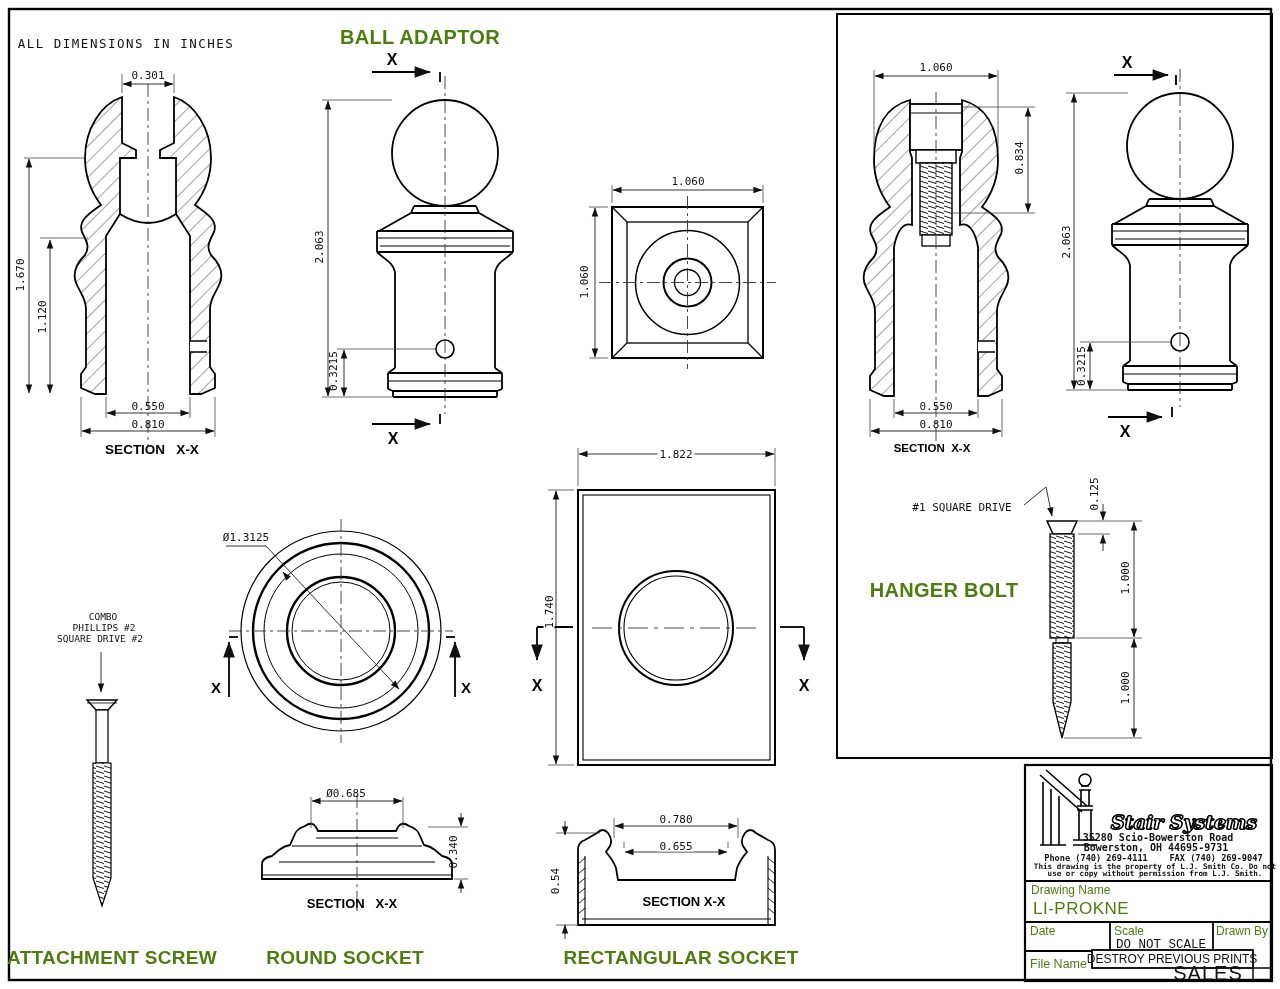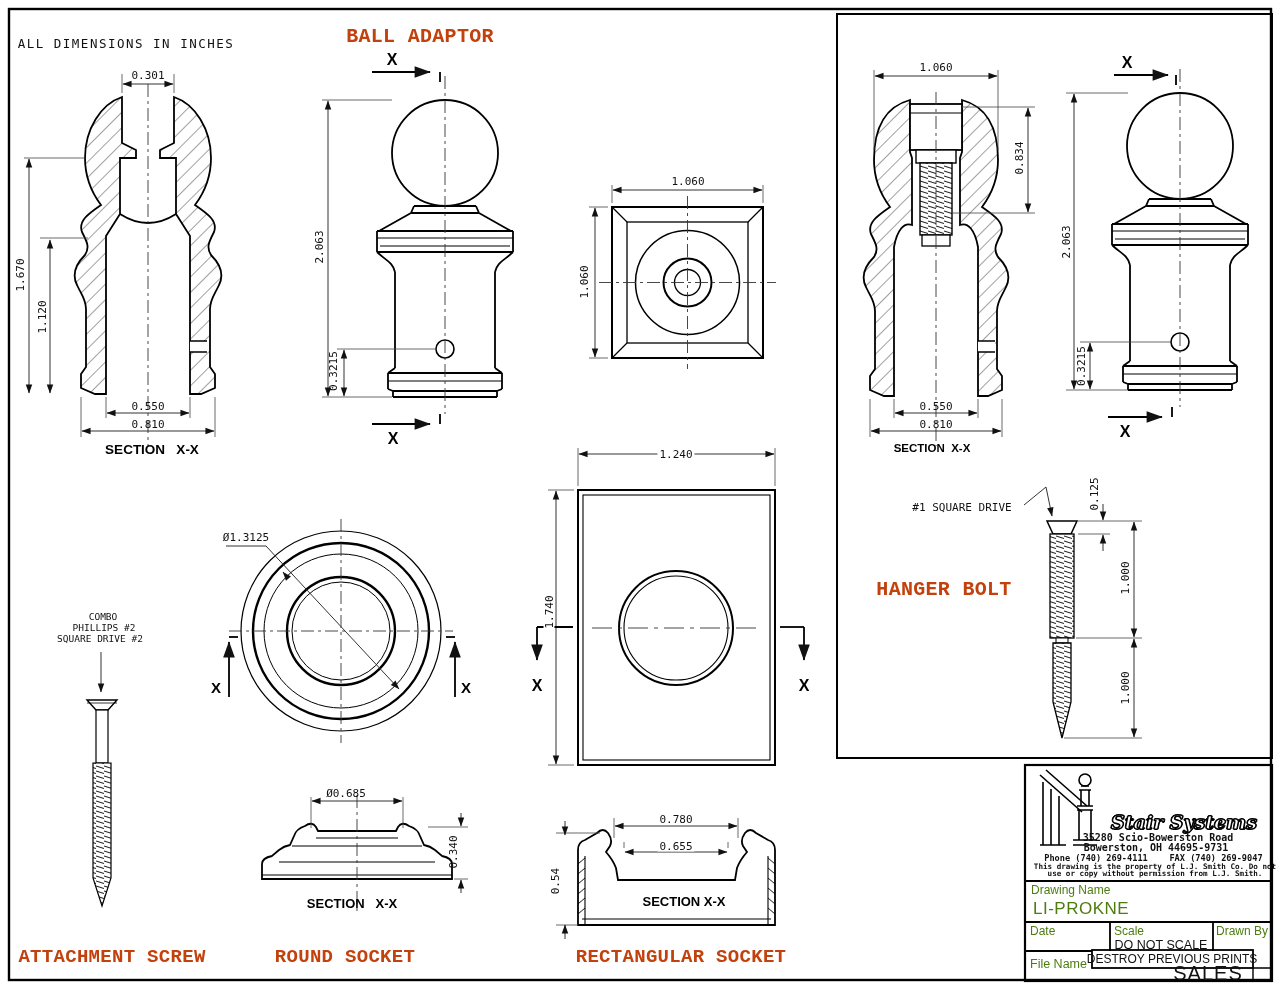--- a/index.html
+++ b/index.html
@@ -3,21 +3,21 @@
 <meta charset="utf-8">
 <style>
   html,body{margin:0;padding:0;background:#e8e8e8;}
   #sheet{position:relative;width:1280px;height:989px;background:#fff;overflow:hidden;
          font-family:"Liberation Sans",sans-serif;}
   svg{position:absolute;left:0;top:0;}
   .t{position:absolute;transform:translate(-50%,-50%);font-family:"DejaVu Sans Mono",monospace;
      font-size:11px;color:#111;white-space:pre;line-height:1;}
   .tv{transform:translate(-50%,-50%) rotate(-90deg);}
   .bg{background:#fff;padding:0 2px;}
-  .heading{font-family:Liberation Mono, monospace;font-weight:700;font-size:20px;color:#c2410c;letter-spacing:.3px;}
+  .heading{font-family:Liberation Sans, sans-serif;font-weight:700;font-size:20px;color:#4d7c0f;letter-spacing:.3px;}
   .h19{font-size:19px;}
   .xl{font-family:"Liberation Sans",sans-serif;font-weight:700;font-size:16px;color:#000;}
   .xl15{font-size:15px;}
   .sec{font-family:"Liberation Sans",sans-serif;font-weight:700;font-size:13.5px;color:#000;white-space:pre;}
   .sec11{font-size:11.5px;}
   .sec13{font-size:13px;}
   .lt{position:absolute;transform:translateY(-50%);color:#4d7c0f;}
   .tbl{font-size:12px;}
   .script{font-family:"DejaVu Serif",serif;font-style:italic;font-weight:700;color:#fff;
           -webkit-text-stroke:1.2px #000;
@@ -317,38 +317,38 @@
 
 <div class="t" style="left:103px;top:617px;font-size:9.5px;">COMBO</div>
 <div class="t" style="left:104px;top:628px;font-size:9.5px;">PHILLIPS #2</div>
 <div class="t" style="left:100px;top:639px;font-size:9.5px;">SQUARE DRIVE #2</div>
 
 <div class="t" style="left:246px;top:537px;">Ø1.3125</div>
 <div class="t" style="left:346px;top:793px;">Ø0.685</div>
 <div class="t tv" style="left:453px;top:852px;">0.340</div>
 <div class="t sec sec13" style="left:352px;top:903px;">SECTION   X-X</div>
 
-<div class="t bg" style="left:676px;top:454px;">1.240</div>
+<div class="t bg" style="left:676px;top:454px;">1.822</div>
 <div class="t tv bg" style="left:549px;top:612px;">1.740</div>
 <div class="t bg" style="left:676px;top:819px;">0.780</div>
 <div class="t bg" style="left:676px;top:846px;">0.655</div>
 <div class="t tv" style="left:555px;top:881px;">0.54</div>
 <div class="t sec sec13" style="left:684px;top:901px;">SECTION X-X</div>
 
 <div class="t script" style="left:1184px;top:822px;font-size:19px;">Stair Systems</div>
 <div class="t small-b" style="left:1158px;top:838px;text-align:right;">35280 Scio-Bowerston Road</div>
 <div class="t small-b" style="left:1156px;top:848px;">Bowerston, OH 44695-9731</div>
 <div class="t small-b" style="left:1096px;top:858px;font-size:8.6px;">Phone (740) 269-4111</div>
 <div class="t small-b" style="left:1216px;top:858px;font-size:8.6px;">FAX (740) 269-9047</div>
 <div class="t tiny-b" style="left:1155px;top:867px;">This drawing is the property of L.J. Smith Co. Do not</div>
 <div class="t tiny-b" style="left:1155px;top:874px;">use or copy without permission from L.J. Smith.</div>
 
 <div class="lt tbl" style="left:1031px;top:890px;">Drawing Name</div>
 <div class="lt" style="left:1033px;top:909px;font-size:17px;letter-spacing:.5px;">LI-PROKNE</div>
 <div class="lt tbl" style="left:1030px;top:931px;">Date</div>
 <div class="lt tbl" style="left:1114px;top:931px;">Scale</div>
-<div class="t" style="left:1161px;top:945px;font-size:12.5px;font-family:Liberation Sans, sans-serif;white-space:nowrap;">DO NOT SCALE</div>
+<div class="t" style="left:1161px;top:945px;font-size:12.5px;font-family:Liberation Mono, monospace;white-space:nowrap;">DO NOT SCALE</div>
 <div class="lt tbl" style="left:1216px;top:931px;white-space:nowrap;">Drawn By</div>
 <div class="lt" style="left:1030px;top:964px;font-size:12.5px;white-space:nowrap;">File Name</div>
 <div class="t" style="left:1172px;top:959px;font-size:12px;font-family:'Liberation Sans',sans-serif;white-space:nowrap;">DESTROY PREVIOUS PRINTS</div>
 <div class="t" style="left:1208px;top:973px;font-size:20px;letter-spacing:1px;font-family:'Liberation Sans',sans-serif;">SALES</div>
 
 </div>
 
 </body></html>

